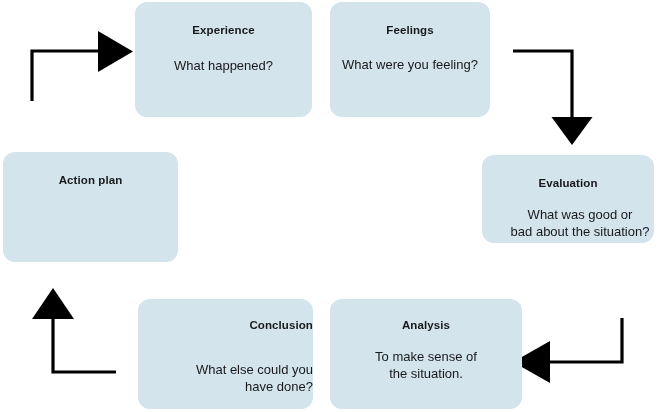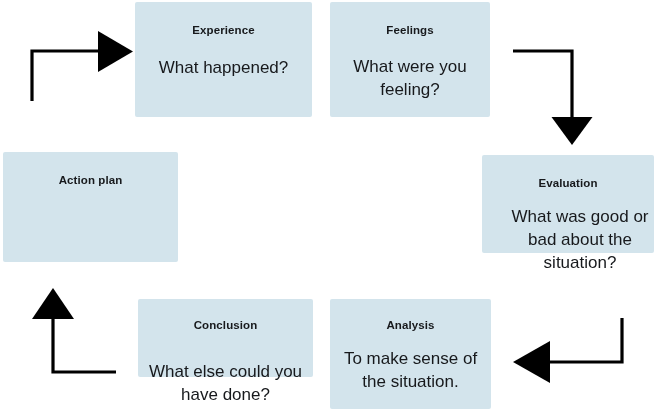--- a/index.html
+++ b/index.html
@@ -13,71 +13,71 @@
   #canvas {
     position: relative;
     width: 660px;
     height: 412px;
     background: #ffffff;
     overflow: hidden;
   }
   .node {
     position: absolute;
     background: #d3e4ec;
-    border-radius: 2px;
+    border-radius: 12px;
     box-sizing: border-box;
     text-align: center;
     color: #17191c;
   }
   .node-title {
     font-size: 11.5px;
     font-weight: bold;
     letter-spacing: 0.1px;
     line-height: 1.2;
     white-space: pre-line;
   }
   .node-body {
-    font-size: 17px;
+    font-size: 13px;
     font-weight: normal;
     line-height: 1.35;
     white-space: pre-line;
   }
   
   #node-experience {
     left: 135px; top: 2px; width: 177px; height: 115px;
   }
   #node-experience .node-title { margin-top: 22px; }
   #node-experience .node-body  { margin-top: 19px; }
 
   #node-feelings {
     left: 330px; top: 2px; width: 160px; height: 115px;
   }
   #node-feelings .node-title { margin-top: 22px; }
   #node-feelings .node-body  { margin-top: 18px; }
 
   #node-evaluation {
-    left: 482px; top: 155px; width: 172px; height: 98px;
+    left: 482px; top: 155px; width: 172px; height: 88px;
   }
   #node-evaluation .node-title { margin-top: 22px; }
   #node-evaluation .node-body  { margin-top: 15px; padding-left: 24px; }
 
   #node-action-plan {
     left: 3px; top: 152px; width: 175px; height: 110px;
   }
   #node-action-plan .node-title { margin-top: 22px; }
   #node-action-plan .node-body  { margin-top: 15px; }
 
   #node-conclusion {
-    left: 138px; top: 299px; width: 175px; height: 78px;
+    left: 138px; top: 299px; width: 175px; height: 110px; text-align: right;
   }
   #node-conclusion .node-title { margin-top: 20px; }
   #node-conclusion .node-body  { margin-top: 28px; }
 
   #node-analysis {
-    left: 330px; top: 299px; width: 161px; height: 110px;
+    left: 330px; top: 299px; width: 192px; height: 110px;
   }
   #node-analysis .node-title { margin-top: 20px; }
   #node-analysis .node-body  { margin-top: 15px; }
 
   
   .connector {
     position: absolute;
     left: 0; top: 0;
     width: 660px; height: 412px;
     pointer-events: none;

